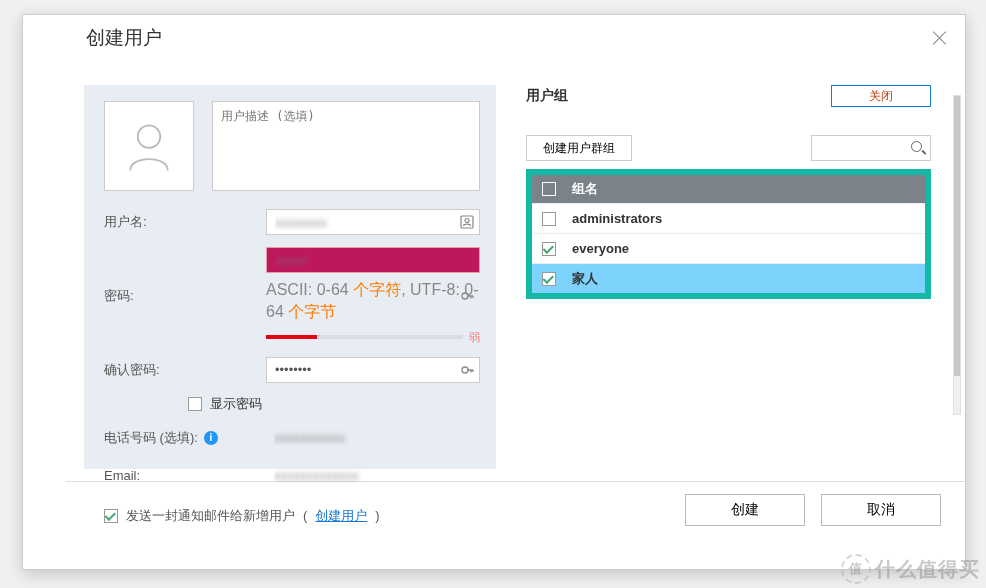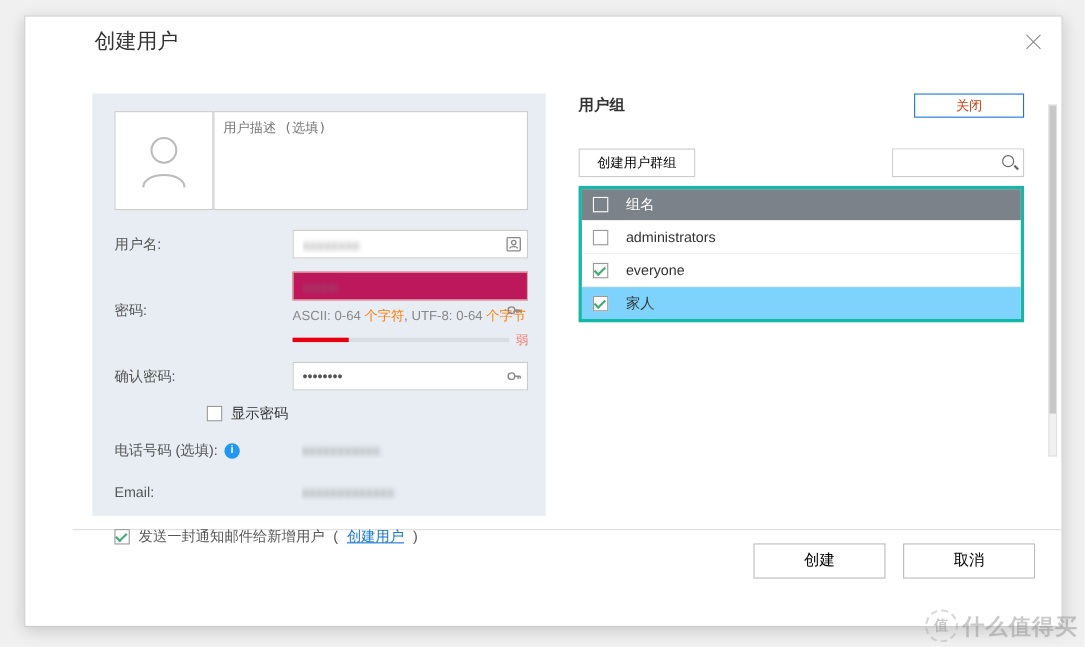--- a/index.html
+++ b/index.html
@@ -23,21 +23,21 @@
       padding-left: 43px;
     }
     .titlebar { height: 46px; padding: 0 20px; display: flex; align-items: center; position: relative; }
     .title { font-size: 19px; color: #333; }
     .close-x { position: absolute; right: 16px; top: 14px; width: 18px; height: 18px; cursor: pointer; color: #888; }
     .close-x::before, .close-x::after { content:""; position:absolute; left:8px; top:0; width:1px; height:18px; background:#888; }
     .close-x::before { transform: rotate(45deg); }
     .close-x::after { transform: rotate(-45deg); }
     .body { display: flex; padding: 24px 18px 12px 18px; gap: 0; height: 420px; }
     .left-panel { width: 412px; background: #e7edf2; padding: 16px 16px 16px 20px; }
-    .top-row { display: flex; margin-bottom: 18px; border-radius: 22px; }
+    .top-row { display: flex; gap: 18px; margin-bottom: 18px; border-radius: 22px; }
     .avatar-box {
       width: 90px; height: 90px; background: #fff; border: 1px solid #ccc;
       display:flex; align-items:center; justify-content:center; cursor:pointer;
     }
     .avatar-box svg { width: 60px; height: 60px; stroke:#bbb; fill:none; stroke-width:2; }
     .desc-box {
       flex: 1; height: 90px; background:#fff; border:1px solid #ccc;
       padding: 6px 8px; font-size: 12px; color:#999; resize:none; outline:none;
     }
     .form-row { display:flex; align-items:center; margin: 12px 0; min-height: 26px; }
@@ -46,21 +46,21 @@
     .txt-input {
       width: 100%; height: 26px; border:1px solid #ccc; background:#fff;
       padding: 0 26px 0 8px; font-size: 13px; color:#555; outline:none;
     }
     .blurred { color: transparent; text-shadow: 0 0 5px rgba(120,120,120,.8); }
     .pw-err { border-color:#e2a0a0; background:#be185d; }
     .ico-right {
       position:absolute; right:5px; top:50%; transform:translateY(-50%);
       width:16px; height:16px; color:#888;
     }
-    .hint { font-size:12px; color:#888; margin-top:6px; line-height:1.4; }
+    .hint { font-size:16px; color:#888; margin-top:6px; line-height:1.4; }
     .hint .hl { color:#ff7a00; }
     .strength-bar { display:flex; align-items:center; margin-top:6px; gap:0; }
     .bar-track { flex:1; height:4px; background:#d8dde2; position:relative; }
     .bar-fill { position:absolute; left:0; top:0; height:4px; width:26%; background:#e60012; }
     .strength-lbl { font-size:11px; color:#ff6b6b; margin-left:6px; }
     .chk-row { display:flex; align-items:center; gap:8px; margin-top:8px; margin-left:84px; }
     .chk, .chk2 { width:14px; height:14px; border:1px solid #999; display:inline-flex; align-items:center; justify-content:center; background:#fff; cursor:pointer; }
     .chk.checked::after, .chk2.checked::after {
       content:""; width:8px; height:4px; border-left:2px solid #4a7; border-bottom:2px solid #4a7;
       transform: rotate(-45deg) translate(0px,-1px);
@@ -76,21 +76,21 @@
       width:100px; height:22px; border:1px solid #1976d2; color:#c2410c; background:#fff;
       font-size:12px; text-align:center; line-height:20px; cursor:pointer;
     }
     .grp-toolbar { display:flex; gap:10px; margin-bottom:8px; align-items:flex-end; justify-content:space-between; }
     .btn-newgrp { height:26px; border:1px solid #ccc; background:#fff; padding:0 16px; font-size:12px; cursor:pointer; }
     .searchbox { width:120px; height:26px; border:1px solid #ccc; position:relative; }
     .searchbox input { border:none; outline:none; width:100%; height:100%; padding:0 24px 0 6px; font-size:12px; }
     .search-ico { position:absolute; right:5px; top:50%; transform:translateY(-50%); width:14px; height:14px; }
     .search-ico::before { content:""; position:absolute; width:9px; height:9px; border:1.5px solid #666; border-radius:50%; left:0; top:0; }
     .search-ico::after { content:""; position:absolute; width:1.5px; height:5px; background:#666; transform:rotate(-45deg); right:1px; bottom:0; }
-    .tbl { border:3px solid #14b8a6; }
+    .tbl { border:6px solid #14b8a6;font-weight:bold; }
     .tbl-hdr { background:#7b828a; height:28px; display:flex; align-items:center; padding:0 10px; color:#fff; font-size:13px; gap:16px; }
     .tbl-hdr .chk2 { border-color:#fff; background:#7b828a; }
     .tbl-row { height:30px; display:flex; align-items:center; padding:0 10px; gap:16px; font-size:13px; border-top:1px solid #eee; }
     .tbl-row.sel { background:#7dd3fc; }
     .footer { height:56px; border-top:1px solid #ddd; display:flex; align-items:center; justify-content:flex-end; padding:0 24px; gap:16px; }
     .btn-lg { width:120px; height:32px; border:1px solid #bbb; background:#fff; font-size:14px; cursor:pointer; }
     .scrollbar {
       position:absolute; right:4px; top:80px; width:8px; height:320px; background:#f0f0f0; border:1px solid #e0e0e0;
     }
     .scroll-thumb { position:absolute; top:0; width:100%; height:280px; background:#c8c8c8; }

